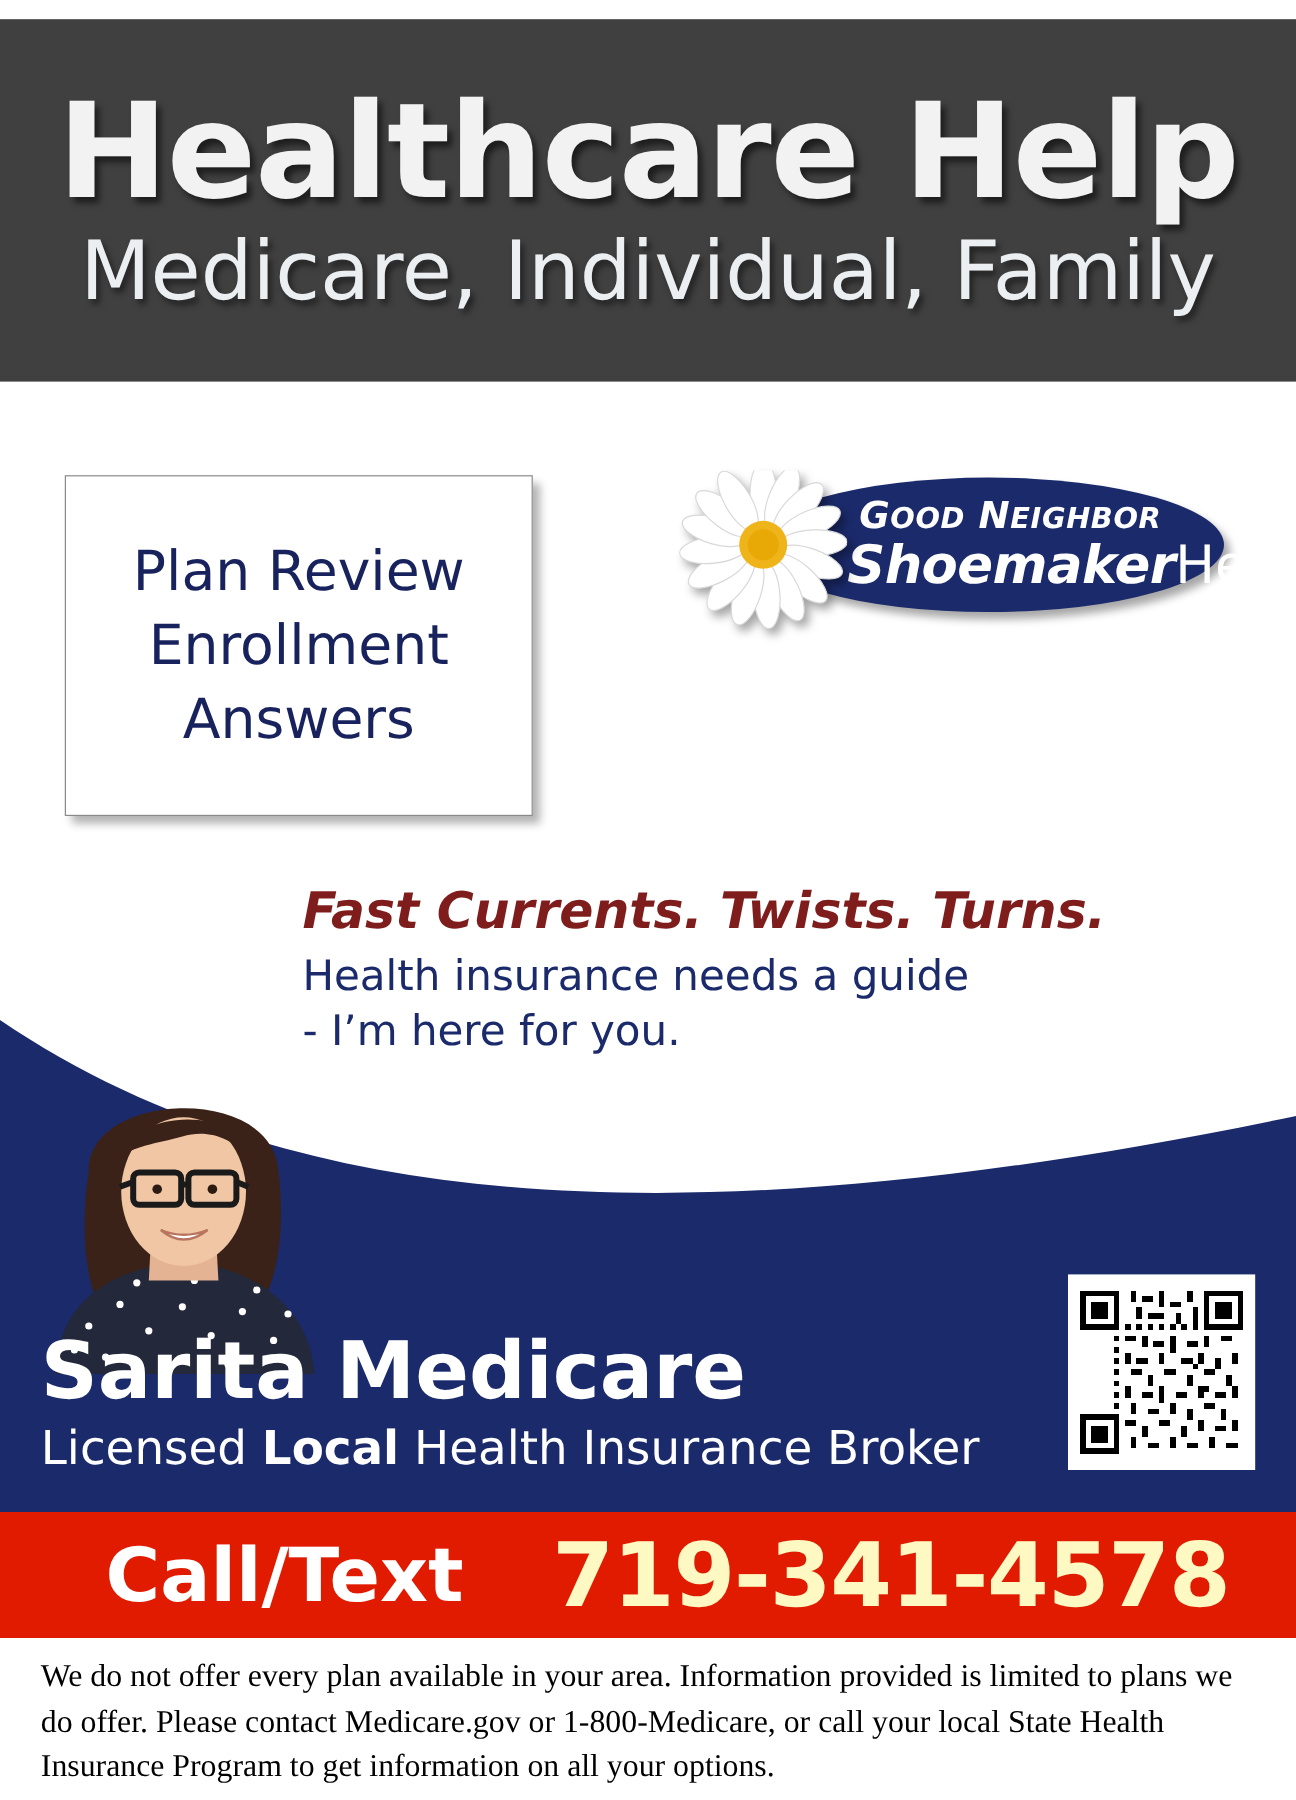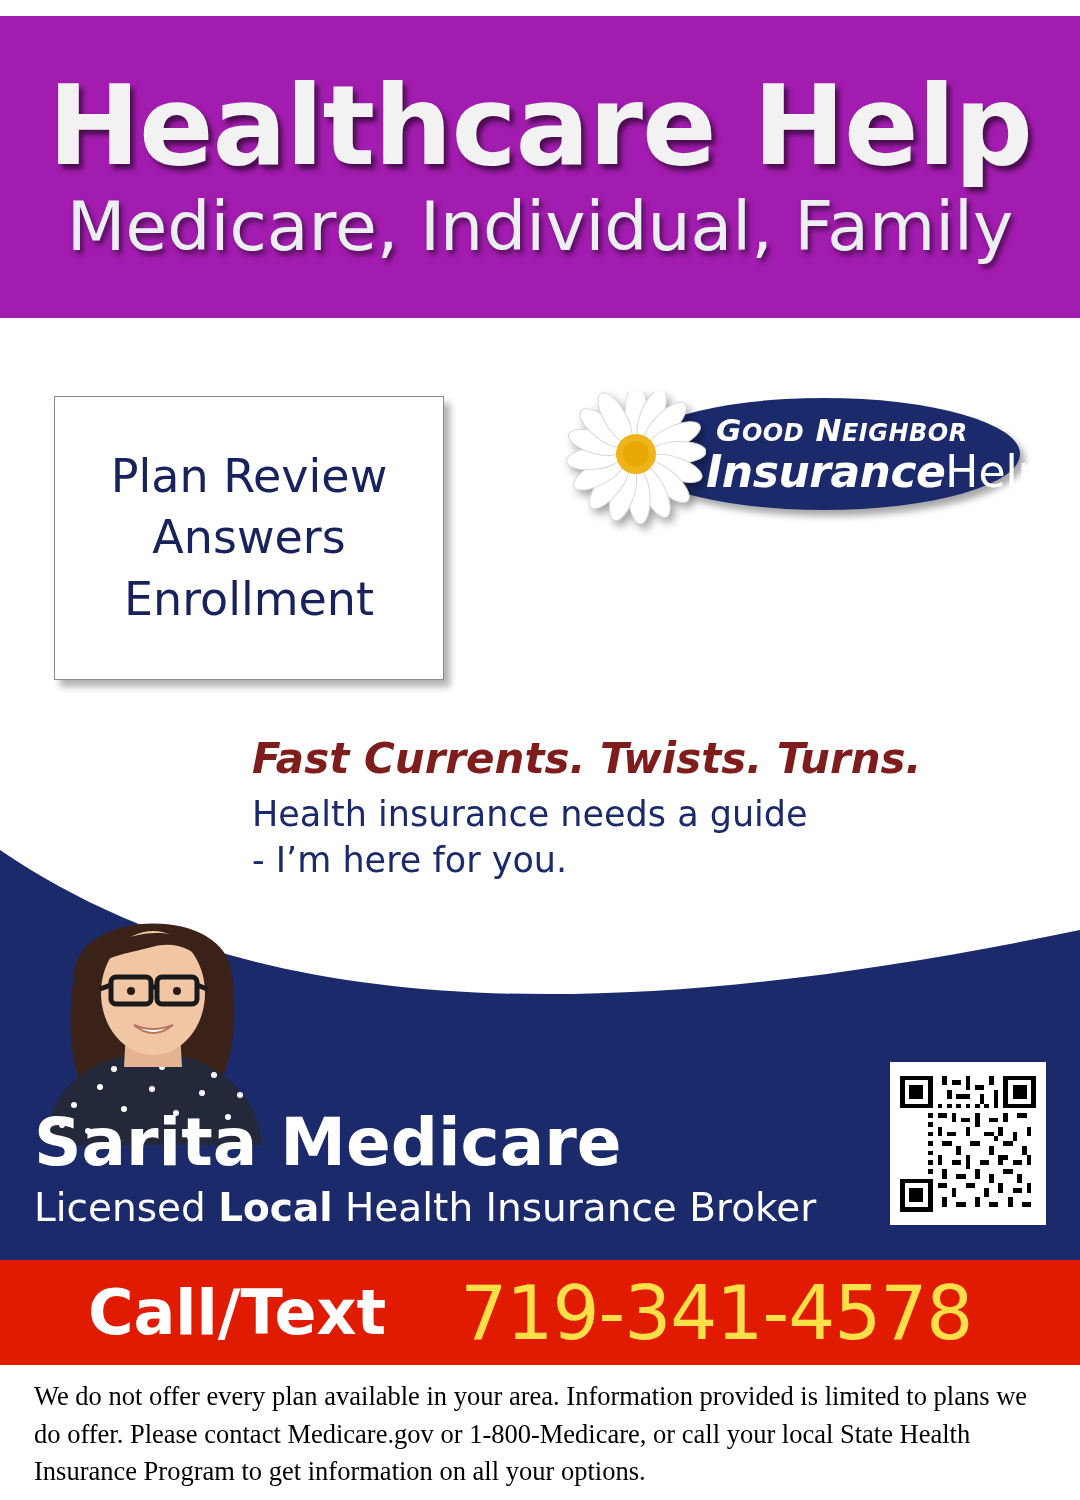--- a/index.html
+++ b/index.html
@@ -15,21 +15,21 @@
     font-family: "DejaVu Sans", sans-serif;
   }
 
   
   .header-band {
     position: absolute;
     left: 0;
     top: 16px;
     width: 1080px;
     height: 302px;
-    background: #a21caf;
+    background: #404040;
     display: flex;
     flex-direction: column;
     align-items: center;
     justify-content: center;
   }
   .header-title {
     font-size: 110px;
     font-weight: bold;
     color: #f2f2f2;
     line-height: 1.0;
@@ -226,22 +226,22 @@
   }
   .call-label {
     font-size: 62px;
     font-weight: bold;
     color: #ffffff;
     margin-left: 88px;
     line-height: 1;
   }
   .call-number {
     font-size: 74px;
-    font-weight: normal;
-    color: #fde047;
+    font-weight: bold;
+    color: #fef9c3;
     margin-left: 74px;
     line-height: 1;
     letter-spacing: -1px;
   }
 
   
   .disclaimer {
     position: absolute;
     left: 34px;
     top: 1378px;
@@ -255,33 +255,33 @@
 </head>
 <body>
 
 <div class="header-band">
   <div class="header-title">Healthcare Help</div>
   <div class="header-subtitle">Medicare, Individual, Family</div>
 </div>
 
 <div class="services-box">
   <div class="services-line">Plan Review</div>
+  <div class="services-line">Enrollment</div>
   <div class="services-line">Answers</div>
-  <div class="services-line">Enrollment</div>
 </div>
 
 <div class="logo-wrap">
   <div class="logo-ellipse"></div>
   <div class="logo-text">
     <div class="logo-line1">
       <span>G</span><span class="small-caps">OOD</span>
       <span>N</span><span class="small-caps">EIGHBOR</span>
     </div>
     <div class="logo-line2">
-      <span class="bold-ital">Insurance</span><span class="light">Help</span>
+      <span class="bold-ital">Shoemaker</span><span class="light">Help</span>
     </div>
   </div>
   <svg class="daisy" viewBox="0 0 140 132">
     <g transform="translate(70,62)">
       <g fill="#ffffff" stroke="#d8d8d8" stroke-width="1">
         <ellipse cx="0" cy="-42" rx="11" ry="28"></ellipse>
         <ellipse cx="0" cy="-42" rx="11" ry="28" transform="rotate(22)"></ellipse>
         <ellipse cx="0" cy="-42" rx="11" ry="28" transform="rotate(44)"></ellipse>
         <ellipse cx="0" cy="-42" rx="11" ry="28" transform="rotate(66)"></ellipse>
         <ellipse cx="0" cy="-42" rx="11" ry="28" transform="rotate(88)"></ellipse>

